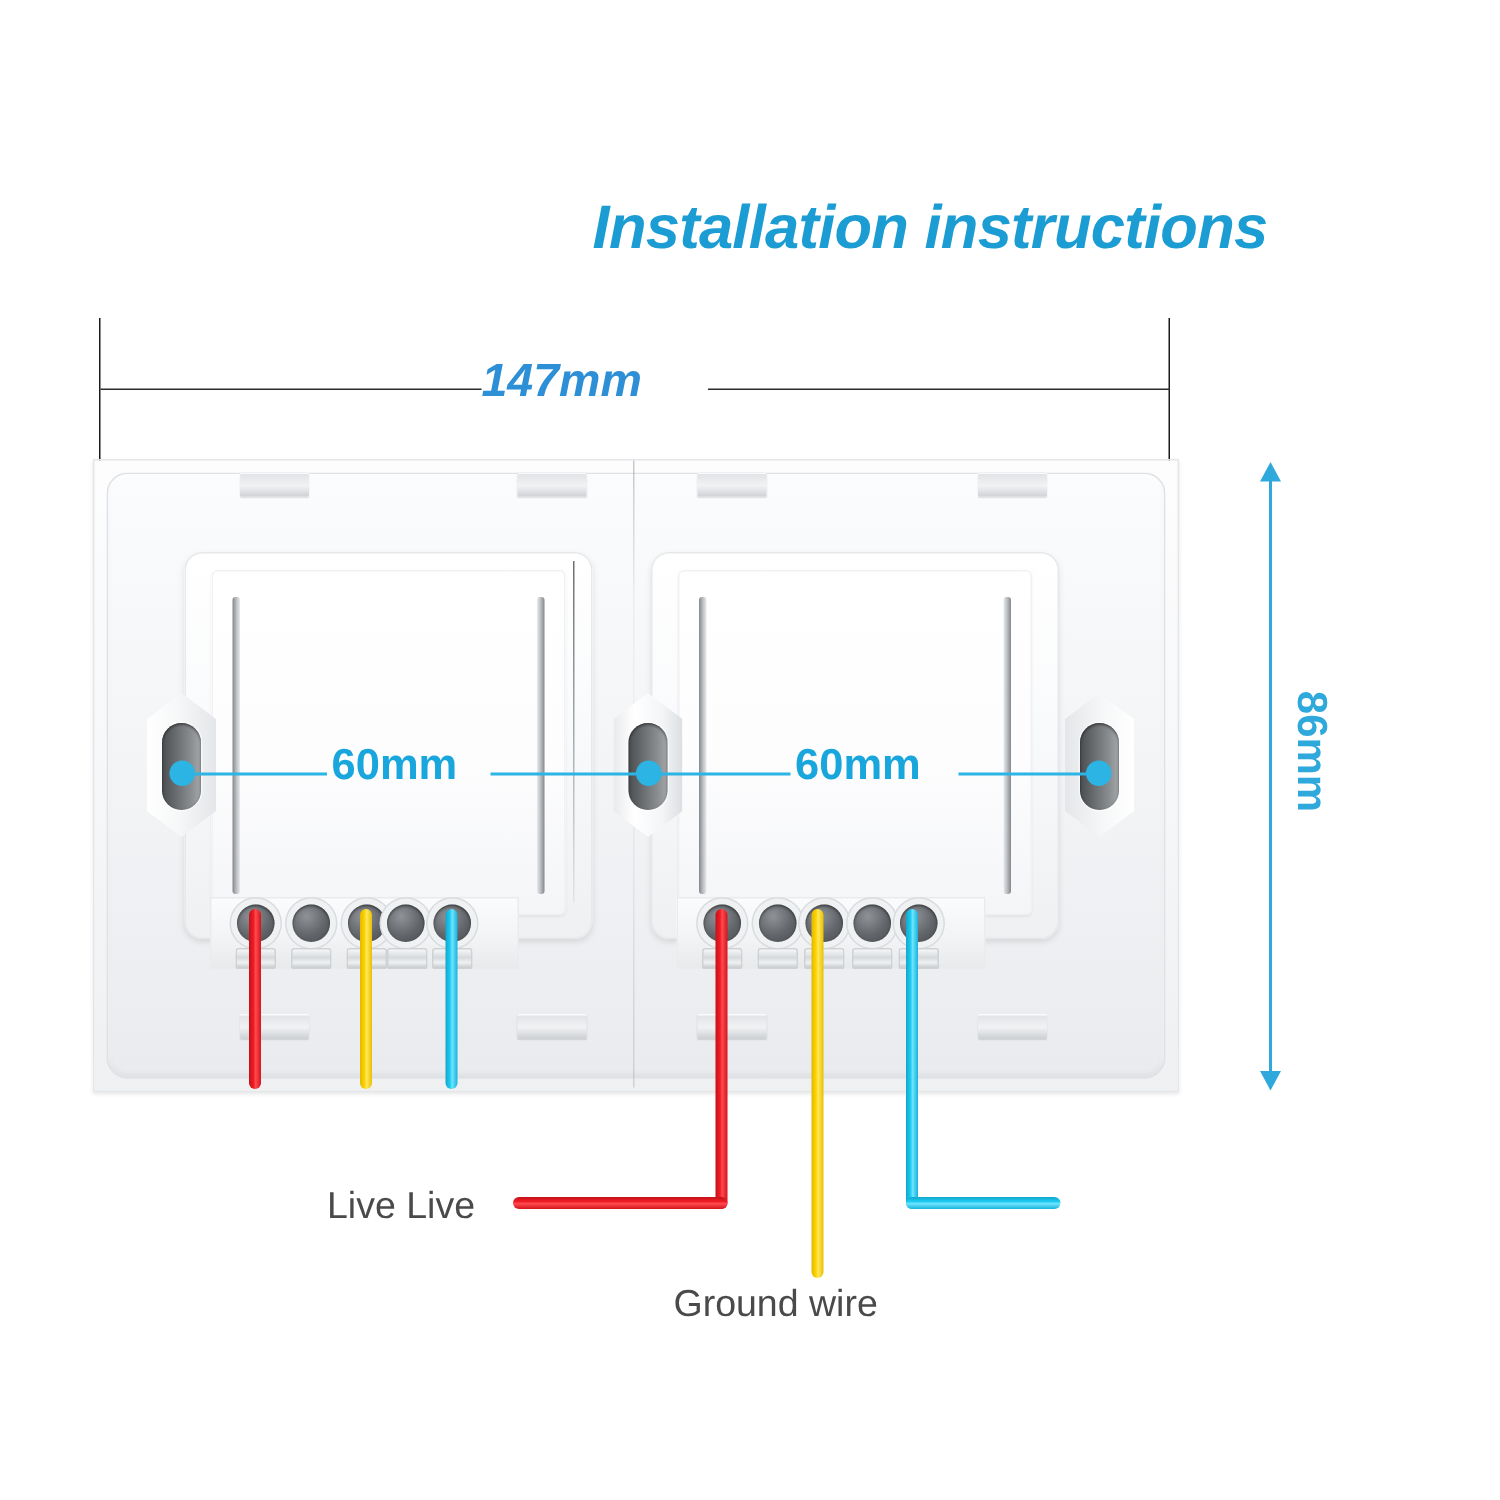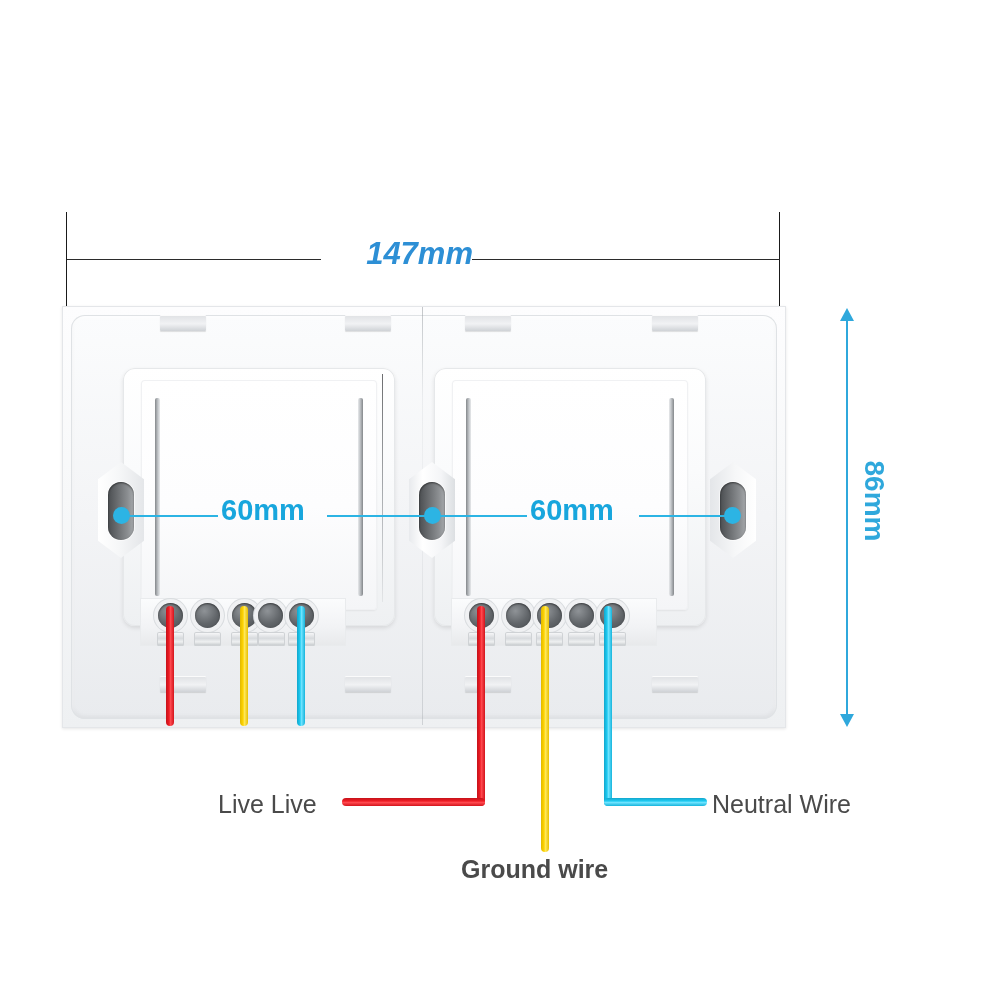--- a/index.html
+++ b/index.html
@@ -50,21 +50,21 @@
     top: 259px;
   }
   #dim147-seg-l { left: 67px;  width: 254px; }
   #dim147-seg-r { left: 472px; width: 308px; }
 
   #dim147-label {
     position: absolute;
     left: 321px;
     top: 236px;
     width: 152px;
-    text-align: right;
+    text-align: left;
     font-size: 31px;
     font-weight: bold;
     font-style: italic;
     color: #2d8fd5;
     white-space: nowrap;
   }
 
   
   #dim86-line {
     position: absolute;
@@ -300,21 +300,21 @@
   .w-cyn-h  { background: linear-gradient(180deg,#12a6cc 0%,#1ecbf2 38%,#70e4ff 55%,#16b4dc 100%); }
 
   
   .wire-label {
     position: absolute;
     font-size: 25px;
     color: #4a4a4a;
     white-space: nowrap;
   }
   #label-live    { left: 218px; top: 790px; }
-  #label-ground  { left: 461px; top: 855px; font-weight: bold; }
+  #label-ground  { left: 449px; top: 855px; }
   #label-neutral { left: 712px; top: 790px; }
 
   
   .mm60-label {
     position: absolute;
     top: 494px;
     font-size: 29px;
     font-weight: bold;
     color: #18a6dd;
     white-space: nowrap;
@@ -343,20 +343,21 @@
   }
   #dot-left   { left: 113px; }
   #dot-center { left: 424px; }
   #dot-right  { left: 724px; }
 </style>
 </head>
 <body>
 
 <div id="stage">
 
+  <div id="title">Installation instructions</div>
 
   <div id="ext-left" class="ext-line-v"></div>
   <div id="ext-right" class="ext-line-v"></div>
   <div id="dim147-seg-l" class="dim-seg-h"></div>
   <div id="dim147-seg-r" class="dim-seg-h"></div>
   <div id="dim147-label">147mm</div>
 
   <div id="dim86-line"></div>
   <div id="dim86-arrow-top" class="arrow-v"></div>
   <div id="dim86-arrow-bot" class="arrow-v"></div>
@@ -437,21 +438,20 @@
   <div class="wire-v w-red" style="left:477px; top:606px; height:200px;"></div>
   <div class="wire-h w-red-h" style="left:342px; top:798px; width:143px;"></div>
 
   <div class="wire-v w-yel" style="left:541px; top:606px; height:246px;"></div>
 
   <div class="wire-v w-cyn" style="left:604px; top:606px; height:200px;"></div>
   <div class="wire-h w-cyn-h" style="left:604px; top:798px; width:103px;"></div>
 
   <div class="wire-label" id="label-live">Live Live</div>
   <div class="wire-label" id="label-ground">Ground wire</div>
-  <div class="wire-label" id="label-neutral">Neutral Wire</div>
 
   <div class="mm60-seg" id="mm60-l-seg-a"></div>
   <div class="mm60-seg" id="mm60-l-seg-b"></div>
   <div class="mm60-seg" id="mm60-r-seg-a"></div>
   <div class="mm60-seg" id="mm60-r-seg-b"></div>
   <div class="mm60-label" id="mm60-left-label">60mm</div>
   <div class="mm60-label" id="mm60-right-label">60mm</div>
   <div class="mm60-dot" id="dot-left"></div>
   <div class="mm60-dot" id="dot-center"></div>
   <div class="mm60-dot" id="dot-right"></div>

